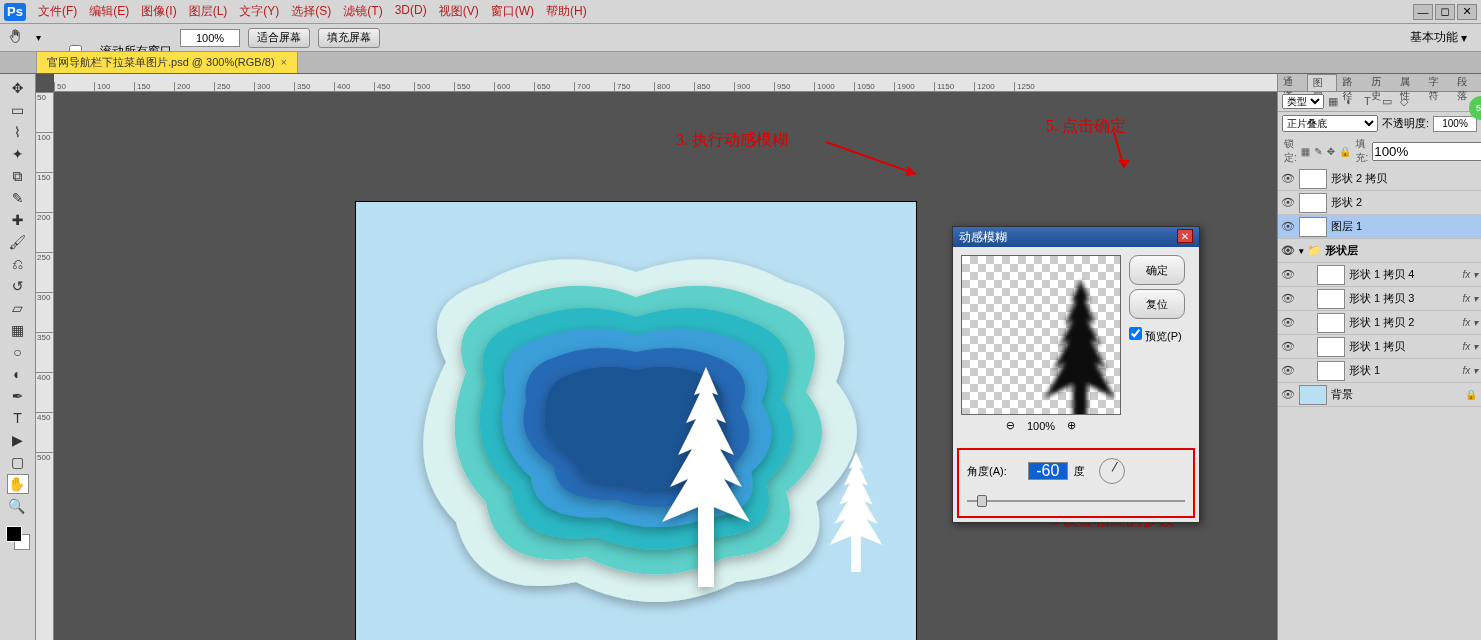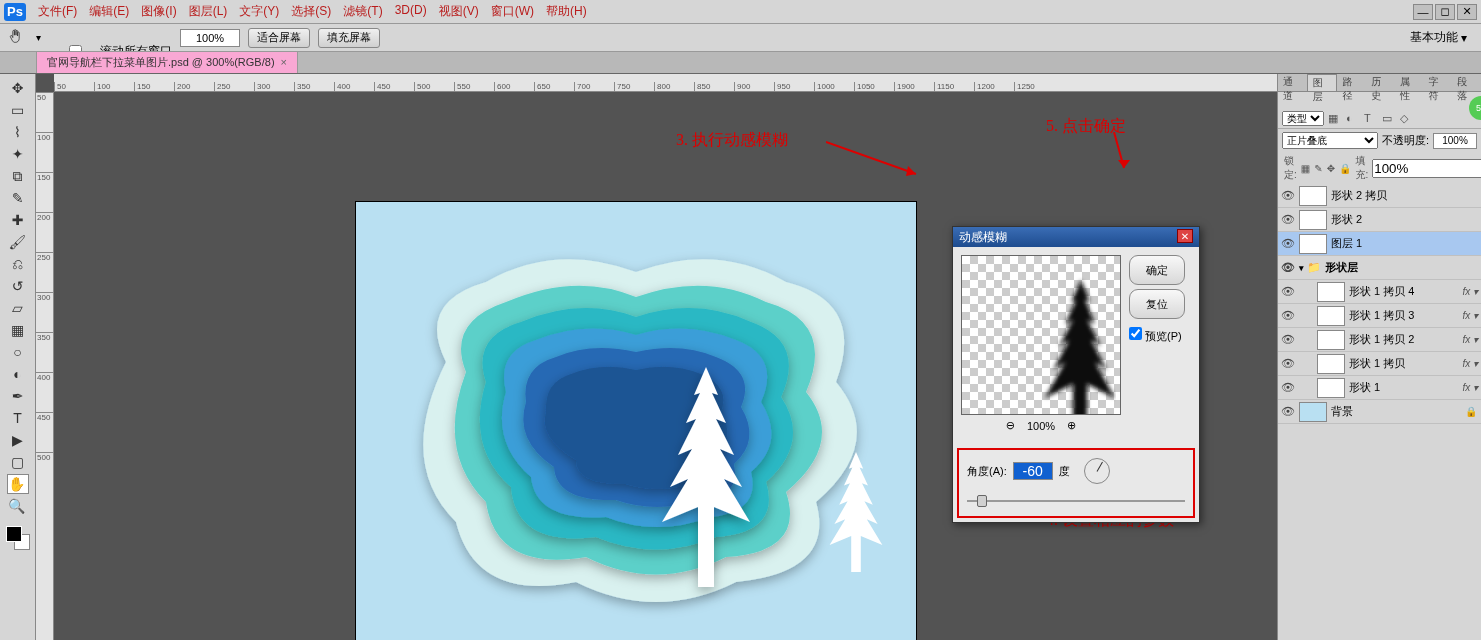--- a/index.html
+++ b/index.html
@@ -15,21 +15,21 @@
 
 .optionsbar { background: #d6d6d6; height: 28px; display: flex; align-items: center; padding: 0 8px; gap: 8px; border-bottom: 1px solid #999; font-size: 12px; }
 .hand-icon { width: 20px; height: 20px; display: inline-block; }
 .opt-cb { display: flex; align-items: center; gap: 18px; margin-left: 20px; margin-top: 28px; }
 .opt-input { width: 60px; height: 18px; border: 1px solid #888; background: #fff; text-align: center; font-size: 11px; }
 .opt-btn { height: 20px; padding: 0 8px; border: 1px solid #888; background: linear-gradient(#f0f0f0,#d0d0d0); font-size: 11px; border-radius: 3px; }
 .preset { margin-left: auto; display: flex; align-items: center; gap: 3px; margin-right: 6px; }
 
 
 .tabstrip { background: #b8b8b8; height: 22px; display: flex; align-items: flex-end; padding-left: 36px; border-bottom: 1px solid #666; }
-.doctab { background: #f9a8d4; font-size: 11px; padding: 3px 10px; color: #333; border: 1px solid #999; border-bottom: none; margin-right: 2px; position: relative; }
+.doctab { background: #fde047; font-size: 11px; padding: 3px 10px; color: #333; border: 1px solid #999; border-bottom: none; margin-right: 2px; position: relative; }
 .doctab.active { background: #e8e8e8; }
 .doctab .close { margin-left: 6px; color: #666; }
 
 
 .workspace { display: flex; height: calc(640px - 24px - 28px - 22px); }
 
 
 .tool-col { background: #d6d6d6; width: 36px; border-right: 1px solid #888; display: flex; flex-direction: column; align-items: center; padding-top: 4px; gap: 2px; }
 .tool { width: 22px; height: 20px; display: flex; align-items: center; justify-content: center; font-size: 14px; color: #333; cursor: default; border: 1px solid transparent; }
 .tool.active { background: #fff; border: 1px solid #888; }
@@ -53,21 +53,21 @@
 .dlg-title { background: linear-gradient(#3a6db5,#1e4c8f); color: #fff; font-size: 12px; height: 20px; padding: 2px 6px; display: flex; justify-content: space-between; align-items: flex-start; }
 .dlg-close { width: 16px; height: 14px; background: #d44; color: #fff; font-size: 10px; display: flex; align-items: center; justify-content: center; border: 1px solid #800; }
 .dlg-body { padding: 8px; font-size: 12px; display: flex; gap: 8px; }
 .preview-box { width: 160px; height: 160px; background: repeating-conic-gradient(#ccc 0 25%, #fff 0 50%) 0 0/16px 16px; border: 1px solid #666; position: relative; overflow: hidden; }
 .tree-blur { position: absolute; right: 4px; top: 20px; }
 .side-btns { display: flex; flex-direction: column; gap: 4px; width: 56px; }
 .dlg-btn { height: 30px; border: 1px solid #888; background: linear-gradient(#f8f8f8,#d8d8d8); font-size: 11px; border-radius: 9px; }
 .preview-ctl { display: flex; justify-content: center; align-items: center; gap: 12px; font-size: 11px; padding: 4px; }
 .param-box { border: 2px solid #d00; margin: 4px; padding: 8px; }
 .param-row { display: flex; align-items: center; gap: 6px; font-size: 11px; margin-bottom: 10px; }
-.param-input { width: 40px; height: 18px; border: 1px solid #888; text-align: center; font-size: 14px; background: #fff; }
+.param-input { width: 40px; height: 18px; border: 1px solid #888; text-align: center; font-size: 16px; background: #fff; margin-left: 15px; }
 .angle-input { background: #1060d0; color: #fff; }
 .angle-dial { width: 26px; height: 26px; border: 1px solid #888; border-radius: 50%; position: relative; margin-left: 8px; }
 .angle-dial::after { content: ''; position: absolute; width: 11px; height: 1px; background: #333; left: 50%; top: 50%; transform-origin: left; transform: rotate(-60deg); }
 .slider { width: 100%; height: 14px; position: relative; }
 .slider::before { content: ''; position: absolute; left: 0; right: 0; top: 6px; height: 2px; background: #999; }
 .slider-thumb { position: absolute; left: 10px; top: 1px; width: 10px; height: 12px; background: #d0d0d0; border: 1px solid #666; border-radius: 2px; }
 
 
 .panels { width: 204px; background: #d6d6d6; border-left: 1px solid #888; display: flex; flex-direction: column; font-size: 11px; }
 .panel-tabs { display: flex; height: 18px; background: #c0c0c0; border-bottom: 1px solid #888; }
@@ -83,21 +83,21 @@
 .layer.group { font-weight: bold; }
 .eye { width: 14px; text-align: center; color: #444; }
 .thumb { width: 28px; height: 20px; border: 1px solid #888; background: #fff; display: flex; align-items: center; justify-content: center; font-size: 9px; }
 .thumb.bg-c { background: #b9e0f2; }
 .lname { flex: 1; font-size: 11px; white-space: nowrap; overflow: hidden; text-overflow: ellipsis; }
 .fx { font-style: italic; font-size: 10px; color: #555; }
 .lock-ic { font-size: 10px; }
 .indent { width: 14px; }
 
 
-.adj-row { display: flex; gap: 4px; padding: 2px 4px; height: 20px; align-items: center; border-bottom: 1px solid #aaa; margin-top: 17px; }
+.adj-row { display: flex; gap: 4px; padding: 2px 4px; height: 20px; align-items: center; border-bottom: 1px solid #aaa; }
 .adj-ic { width: 14px; height: 14px; font-size: 11px; color: #555; }
 
 
 .bubble { position: absolute; right: -12px; top: 96px; width: 24px; height: 24px; background: #5c5; border-radius: 50%; color: #fff; font-size: 9px; display: flex; align-items: center; justify-content: center; z-index: 50; }
 </style>
 </head>
 <body>
 
 <div class="menubar">
   <div class="ps-logo">Ps</div>

